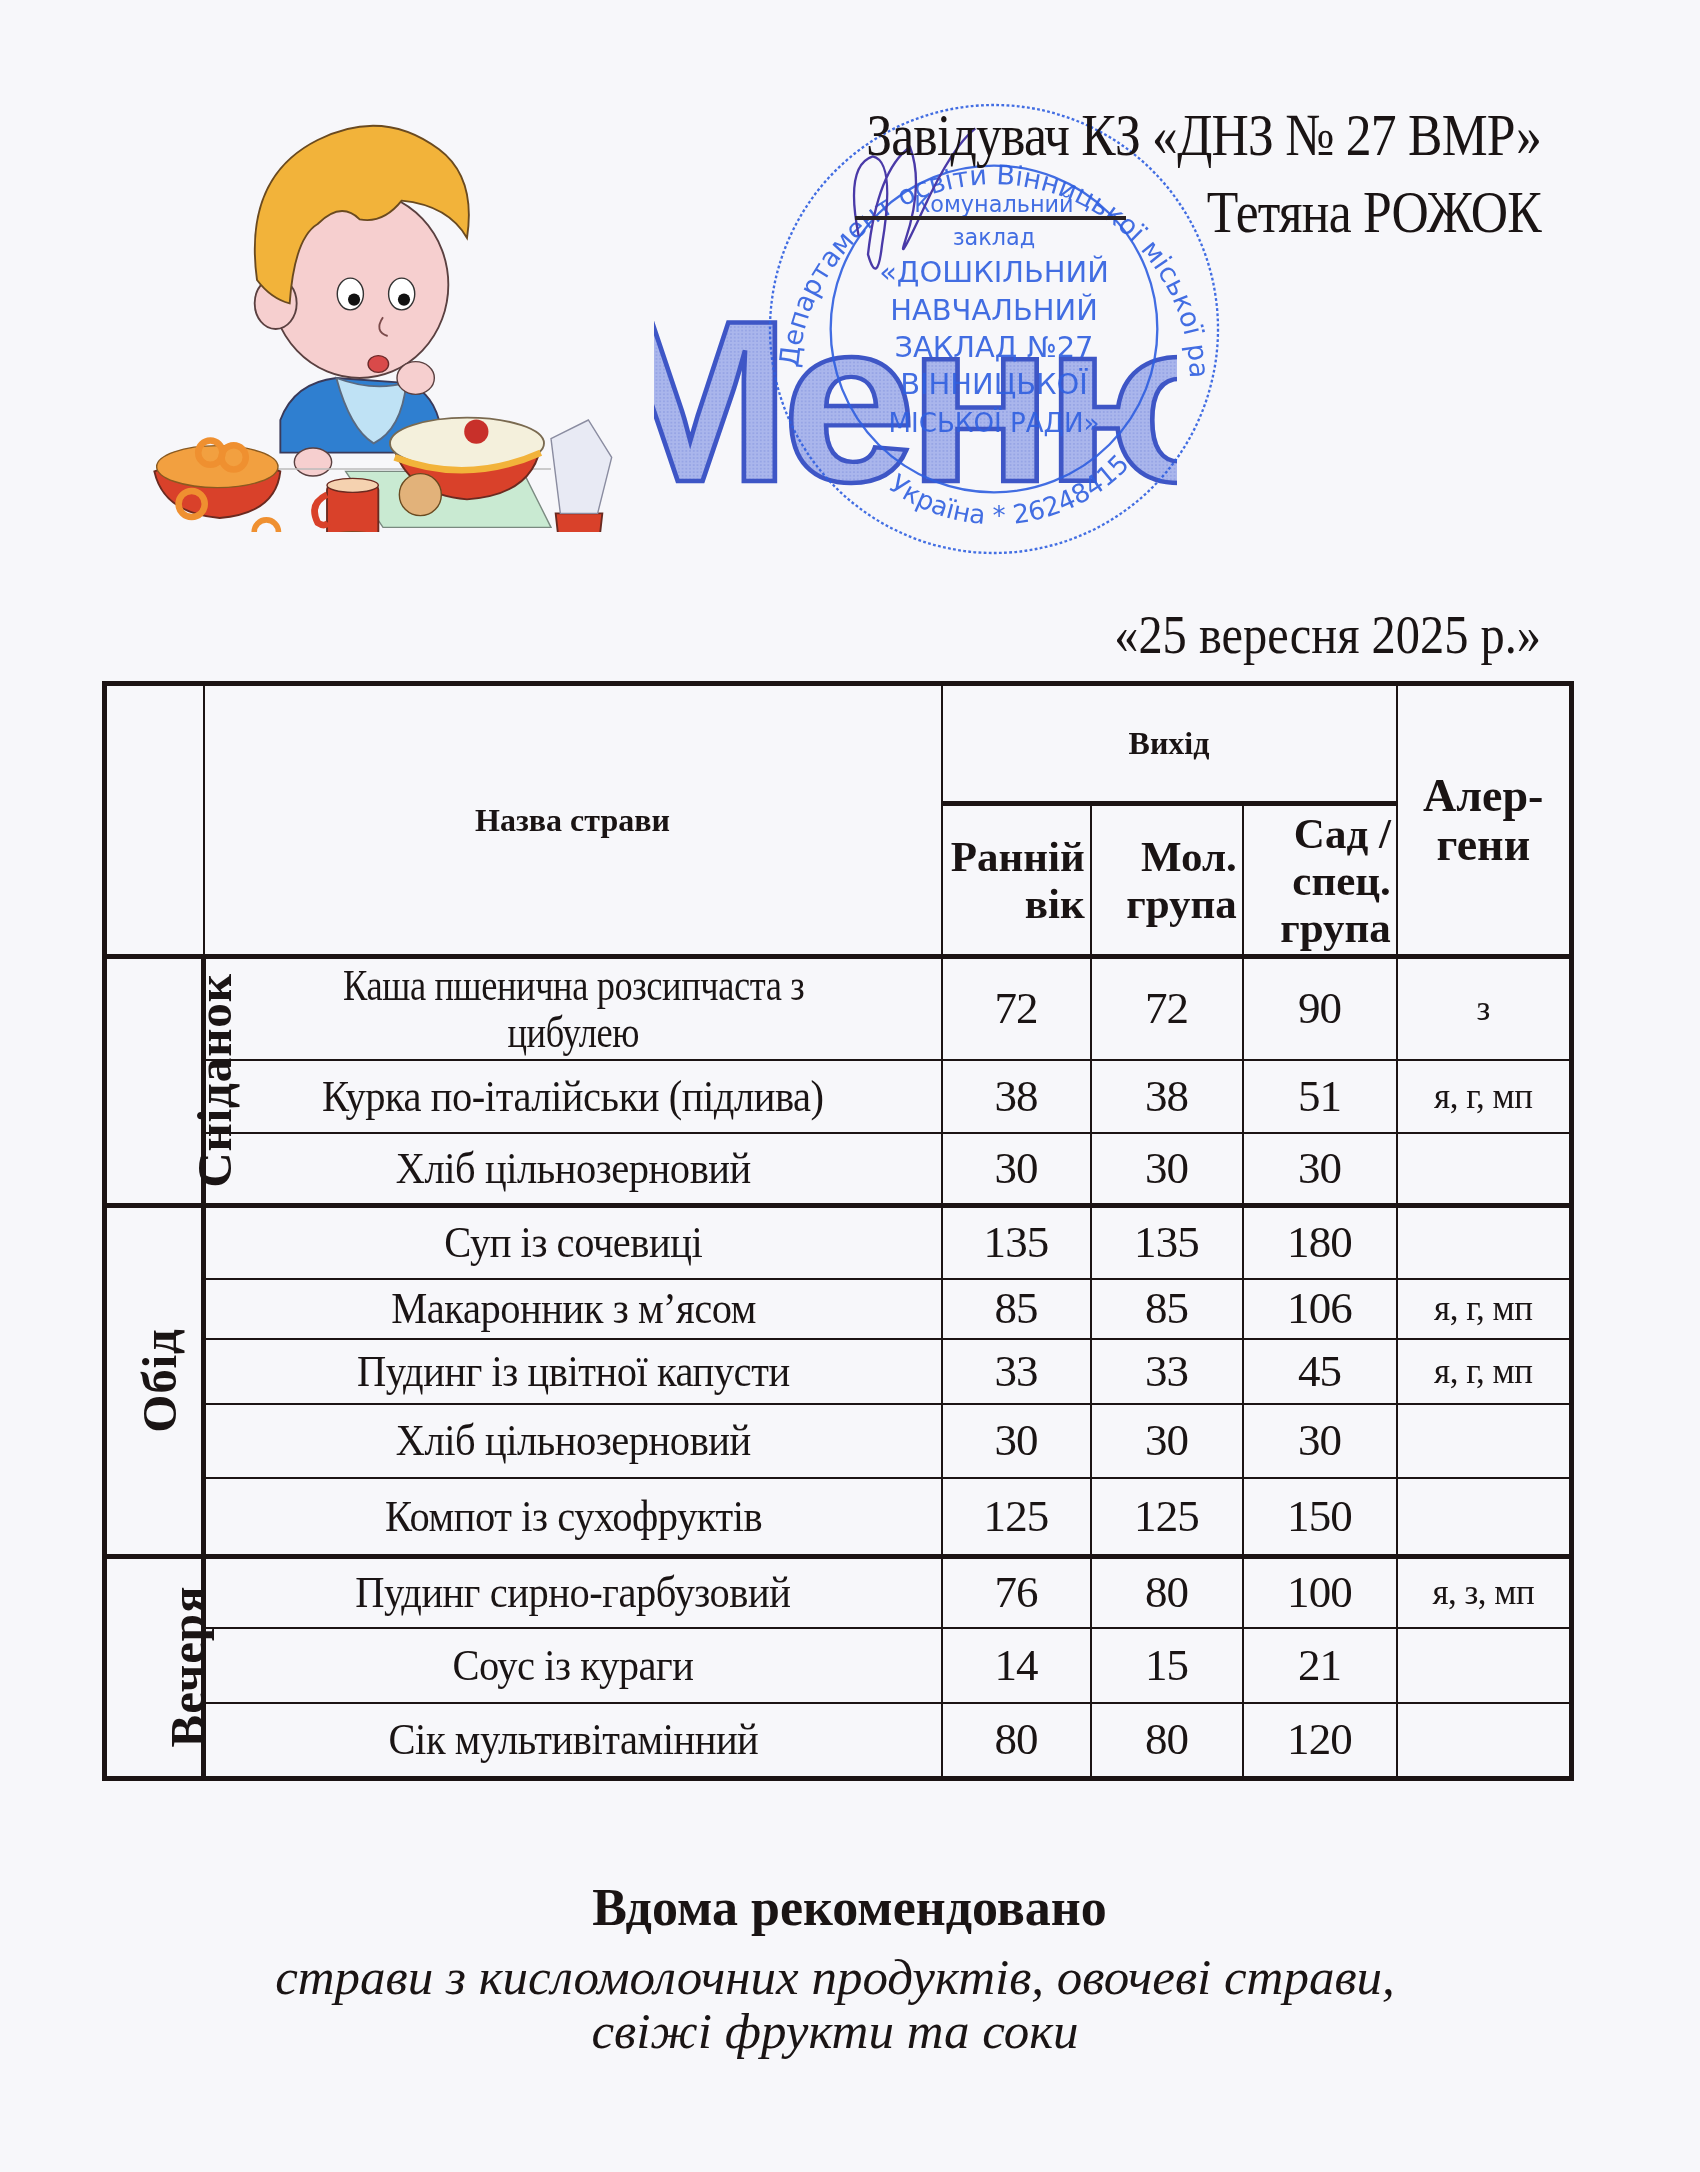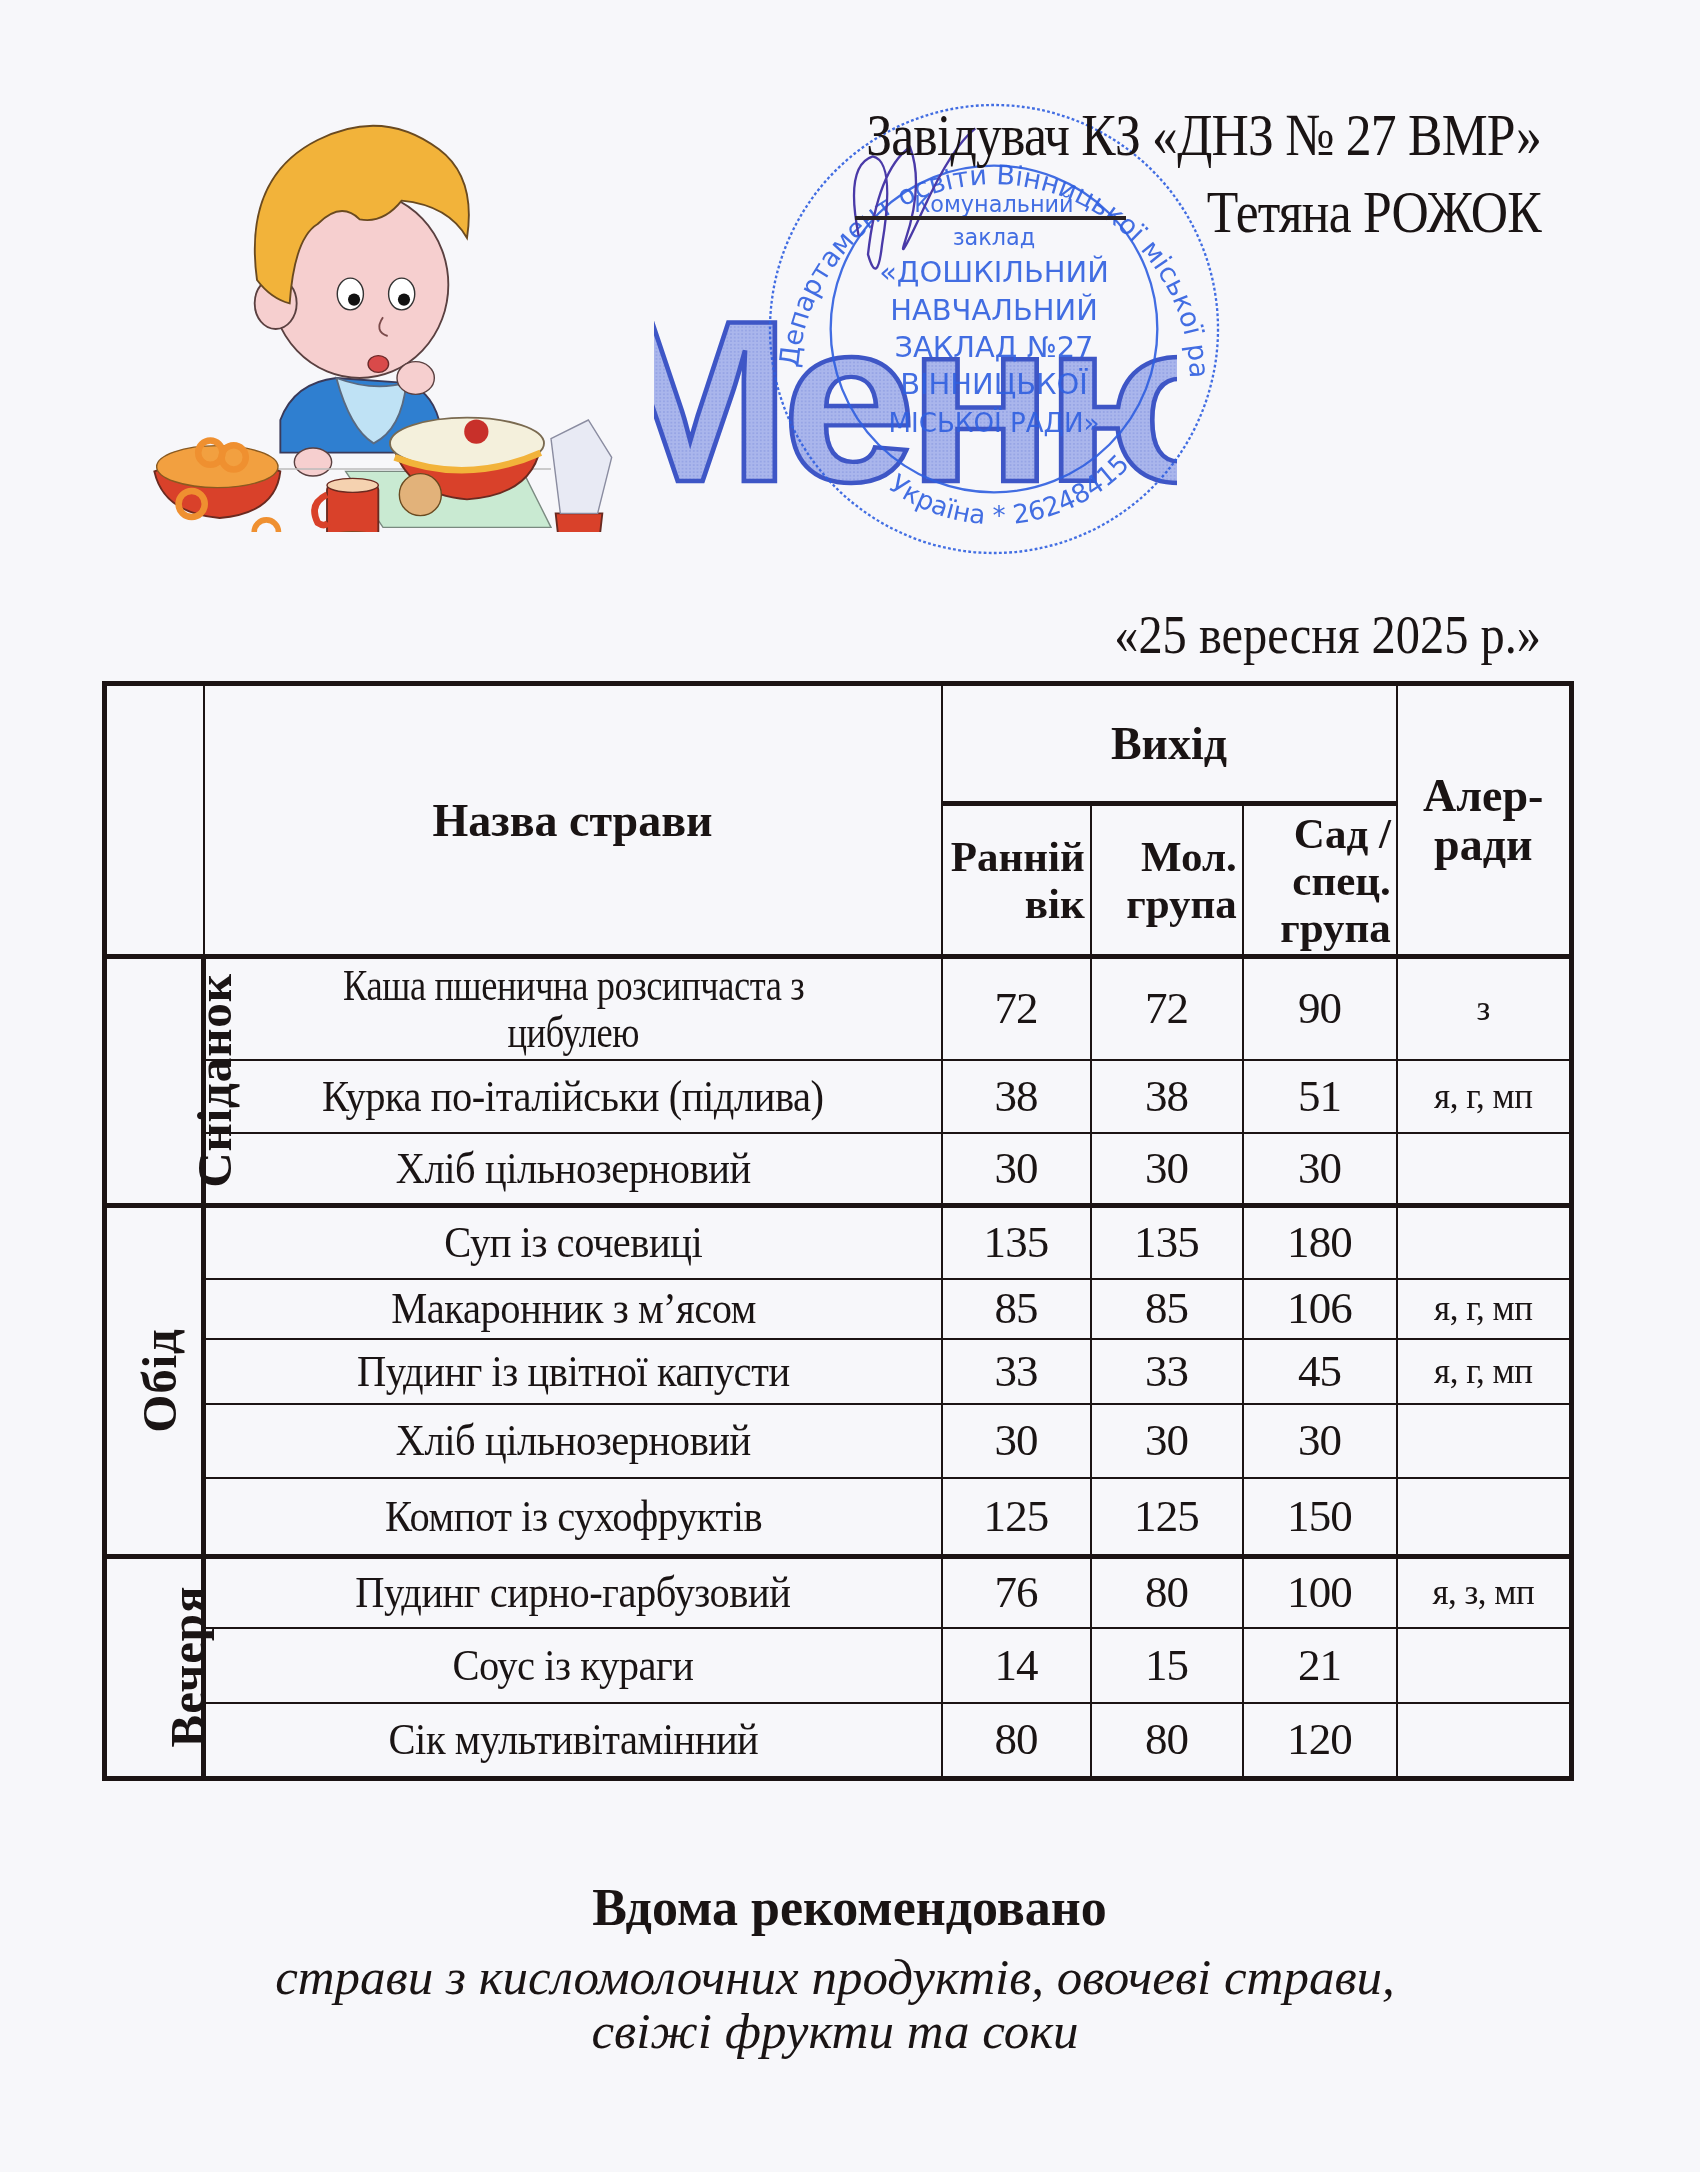--- a/index.html
+++ b/index.html
@@ -47,21 +47,21 @@
   
   .menu-table {
     position: absolute; left: 102px; top: 681px; width: 1467px;
     border-collapse: collapse; table-layout: fixed;
   }
   .menu-table td, .menu-table th {
     border: 2.8px solid #1c1414;
     text-align: center; vertical-align: middle; padding: 0 4.7px;
     font-size: 45px; line-height: 47px;
   }
-  .menu-table th { font-weight: bold; font-size: 46px; line-height: 49px; }
+  .menu-table th { font-weight: bold; font-size: 32px; line-height: 49px; }
   .menu-table th.sub { font-size: 43px; line-height: 47px; text-align: right; }
   .menu-table th.allergen-h { font-size: 46px; }
   .menu-table .sect-cell { border-width: 5.6px; padding: 0; }
   .menu-table .sect-label {
     display: inline-block; transform: rotate(-90deg);
     font-weight: bold; font-size: 49px; white-space: nowrap; letter-spacing: 0.9px;
   }
   .menu-table .dish { letter-spacing: -0.5px; }
   .menu-table .dish span { display: inline-block; transform: scaleX(0.9); }
   .menu-table .num { letter-spacing: -0.9px; }
@@ -190,21 +190,21 @@
     <col style="width:154px">
     <col style="width:175px">
   </colgroup>
   <thead>
     <tr style="height:120px">
       <th rowspan="2" class="edge-l"></th>
       <th rowspan="2">Назва страви</th>
       <th colspan="3">Вихід</th>
       <th rowspan="2" class="allergen-h edge-r">
         <span>Алер-</span><br>
-        <span>ради</span>
+        <span>гени</span>
       </th>
     </tr>
     <tr style="height:153px">
       <th class="sub">
         <span>Ранній</span><br>
         <span>вік</span>
       </th>
       <th class="sub">
         <span>Мол.</span><br>
         <span>група</span>

